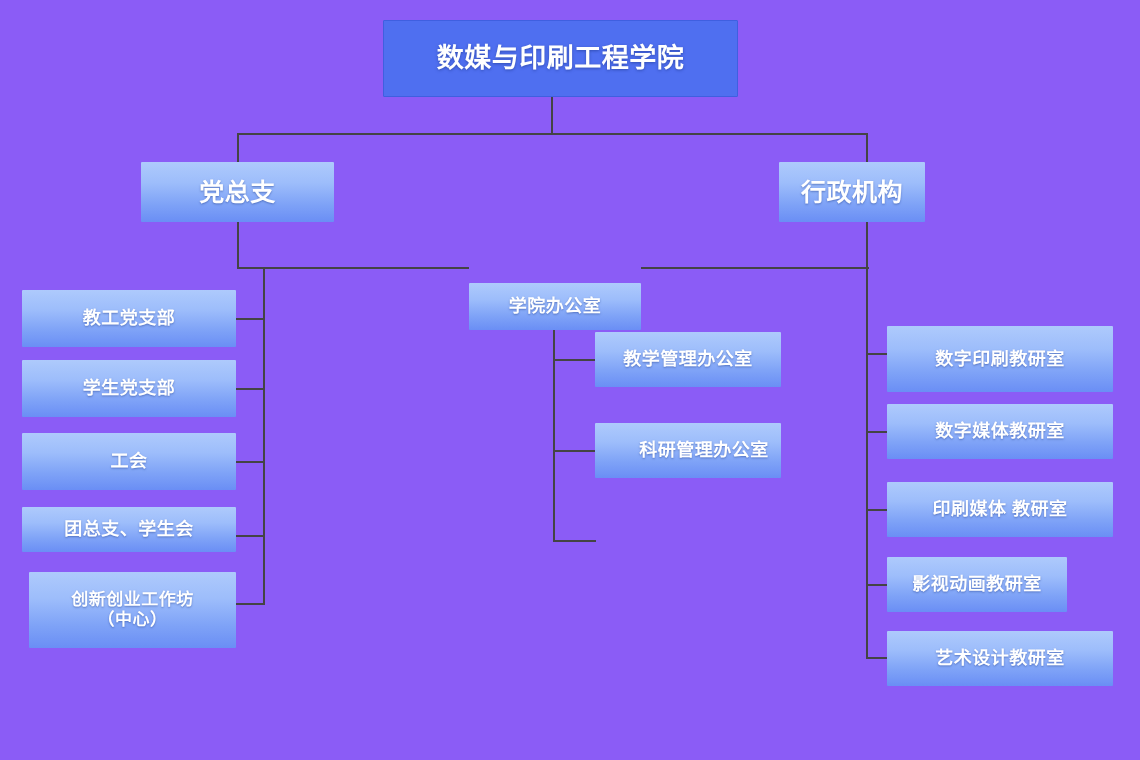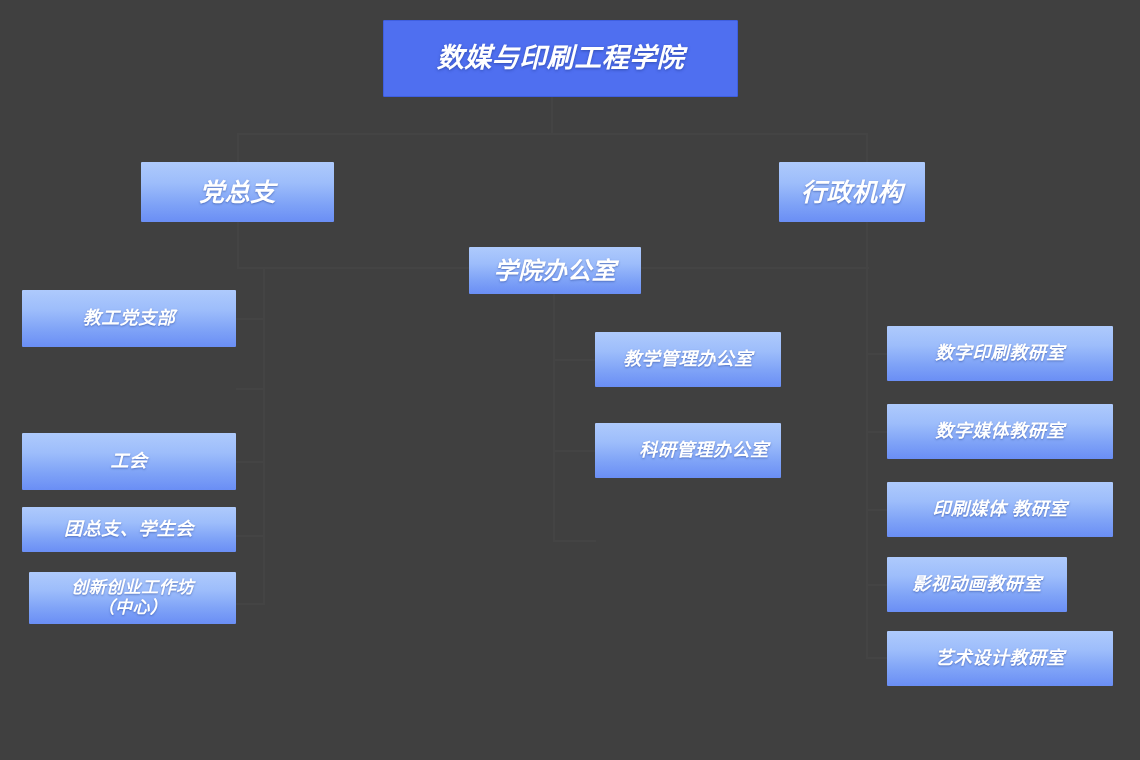--- a/index.html
+++ b/index.html
@@ -8,23 +8,22 @@
     padding: 0;
     background: #ffffff;
   }
   body {
     font-family: "Liberation Sans", "DejaVu Sans", sans-serif;
   }
   #chart-canvas {
     position: relative;
     width: 1140px;
     height: 760px;
-    background: #404040;
+    background: #8b5cf6;
     overflow: hidden;
-    font-style: italic;
   }
 
   
   .node {
     position: absolute;
     box-sizing: border-box;
     display: flex;
     align-items: center;
     justify-content: center;
     text-align: center;
@@ -43,21 +42,21 @@
     border: 1px solid #3f5fe0;
     font-size: 27px;
     text-shadow: 0 1px 3px rgba(25, 50, 130, 0.55);
   }
 
   
   .node.grad {
     background: linear-gradient(to bottom, #aecafc 0%, #9dbdfb 35%, #7fa3f7 70%, #6a8ef5 100%);
   }
   .node.lvl2 { font-size: 25px; }
-  .node.hub  { font-size: 24px; }
+  .node.hub  { font-size: 18px; margin-top: 36px; }
   .node.leaf { font-size: 18px; }
   .node.leaf.small { font-size: 17px; }
 
   .node .line2 { display: block; }
 
   
   .conn {
     position: absolute;
     background: #444444;
     z-index: 1;
@@ -108,36 +107,37 @@
   <div class="node root" style="left:383px; top:20px; width:355px; height:77px;">数媒与印刷工程学院</div>
 
   <div class="node grad lvl2" style="left:141px; top:162px; width:193px; height:60px;">党总支</div>
 
   <div class="node grad lvl2" style="left:779px; top:162px; width:146px; height:60px;">行政机构</div>
 
   <div class="node grad hub" style="left:469px; top:247px; width:172px; height:47px;">学院办公室</div>
 
   <div class="node grad leaf" style="left:22px; top:290px; width:214px; height:57px;">教工党支部</div>
 
+  <div class="node grad leaf" style="left:22px; top:360px; width:214px; height:57px;">学生党支部</div>
 
   <div class="node grad leaf" style="left:22px; top:433px; width:214px; height:57px;">工会</div>
 
   <div class="node grad leaf" style="left:22px; top:507px; width:214px; height:45px;">团总支、学生会</div>
 
-  <div class="node grad leaf small" style="left:29px; top:572px; width:207px; height:52px; flex-direction:column; justify-content:center;">
+  <div class="node grad leaf small" style="left:29px; top:572px; width:207px; height:76px; flex-direction:column; justify-content:center;">
     <span class="line2">创新创业工作坊</span>
     <span class="line2">（中心）</span>
   </div>
 
   <div class="node grad leaf" style="left:595px; top:332px; width:186px; height:55px;">教学管理办公室</div>
 
   <div class="node grad leaf" style="left:595px; top:423px; width:186px; height:55px;padding-left:32px;">科研管理办公室</div>
 
 
-  <div class="node grad leaf" style="left:887px; top:326px; width:226px; height:55px;">数字印刷教研室</div>
+  <div class="node grad leaf" style="left:887px; top:326px; width:226px; height:66px;">数字印刷教研室</div>
 
   <div class="node grad leaf" style="left:887px; top:404px; width:226px; height:55px;text-align:right;">数字媒体教研室</div>
 
   <div class="node grad leaf" style="left:887px; top:482px; width:226px; height:55px;">印刷媒体 教研室</div>
 
   <div class="node grad leaf" style="left:887px; top:557px; width:180px; height:55px;">影视动画教研室</div>
 
   <div class="node grad leaf" style="left:887px; top:631px; width:226px; height:55px;">艺术设计教研室</div>
 
 </div>

